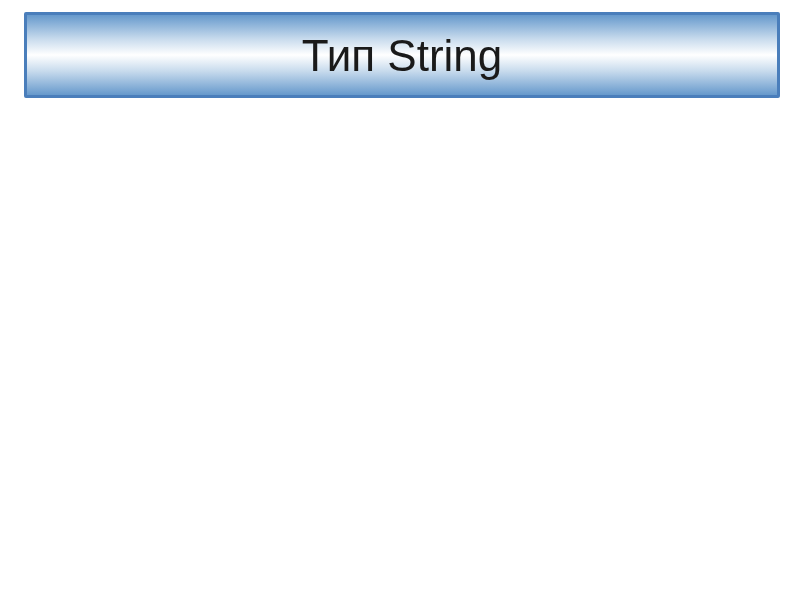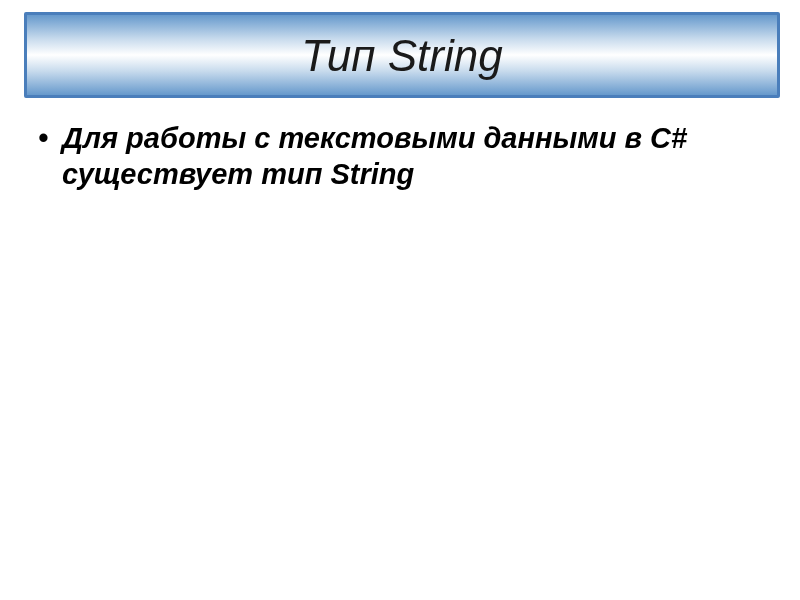--- a/index.html
+++ b/index.html
@@ -12,21 +12,20 @@
     height: 600px;
     background: #ffffff;
     font-family: Verdana, Geneva, sans-serif;
     color: #000000;
     overflow: hidden;
   }
   .slide {
     width: 100%;
     height: 100%;
     padding: 12px 20px 20px 24px;
-    font-style: italic;
   }
   .title-box {
     border: 3px solid #4a7ebb;
     background: linear-gradient(to bottom,
       #6699cc 0%,
       #c8dbed 30%,
       #ffffff 50%,
       #c8dbed 70%,
       #6699cc 100%);
     text-align: center;
@@ -69,18 +68,15 @@
 </style>
 </head>
 <body>
 
 <div class="slide">
   <div class="title-box">
     <h1>Тип String</h1>
   </div>
   <div class="content">
     <ul>
-      <li>
-        <span>Для работы с текстовыми данными в C# существует тип String</span>
-      </li>
     </ul>
   </div>
 </div>
 
 </body></html>

